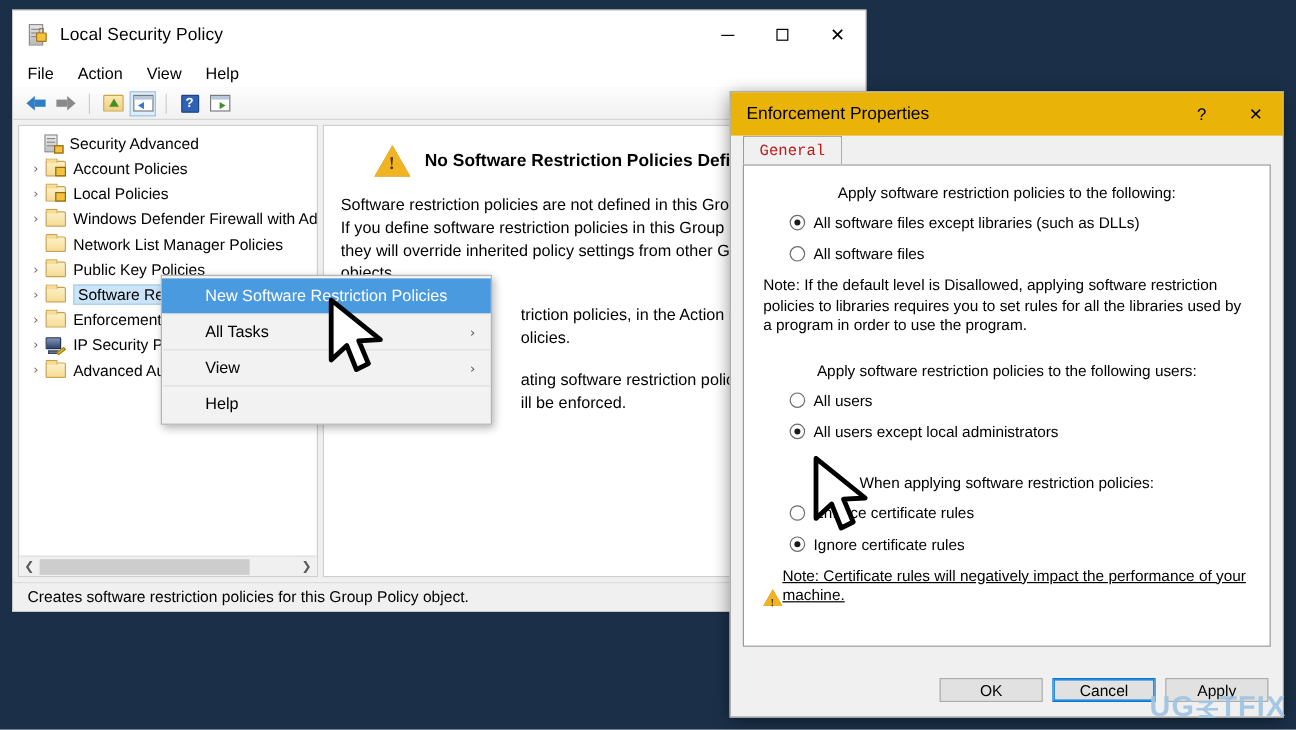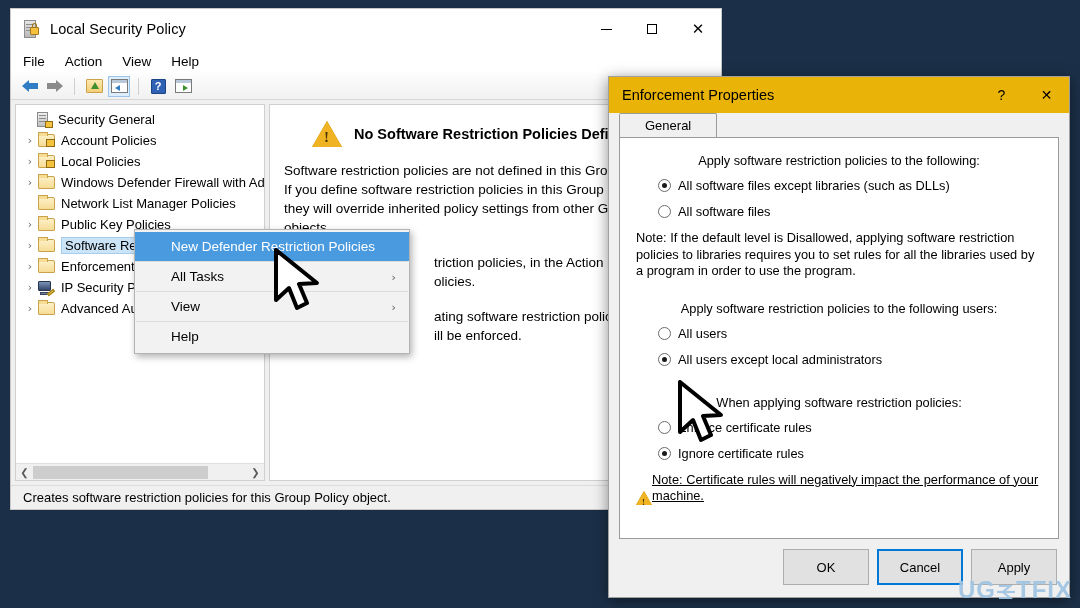--- a/index.html
+++ b/index.html
@@ -328,26 +328,27 @@
     display: flex; align-items: center; justify-content: center;
     font-size: 14px; color: #000;
   }
 
   .dlg-tabstrip {
     height: 24px; position: relative;
     margin: 0 10px;
     display: flex; align-items: flex-end;
   }
   .tab {
-    height: 24px; padding: 0 25px;
+    height: 24px; padding: 0 13px;
     background: #f0f0f0;
     border: 1px solid #9a9a9a; border-bottom: none;
-    font-size: 13px; color: #000000;
+    font-size: 13px; color: #b91c1c;
     display: flex; align-items: center;
     border-radius: 2px 2px 0 0;
+    font-family: Liberation Mono, monospace;
   }
   .dlg-panel {
     position: absolute;
     left: 10px; right: 10px; top: 60px; bottom: 58px;
     background: #fff;
     border: 1px solid #9a9a9a;
     padding: 14px 16px;
     font-size: 12.8px; color: #000;
     overflow: hidden;
   }
@@ -371,21 +372,21 @@
   .bottom-note {
     display: flex; gap: 0; align-items: flex-end;
     margin-top: 8px; line-height: 16.5px; text-decoration: underline;
   }
 
   .dlg-buttons {
     position: absolute; right: 12px; bottom: 12px;
     display: flex; gap: 8px;
   }
   .dlg-button {
-    width: 86px; height: 36px;
+    width: 86px; height: 20px;
     background: #e1e1e1; border: 1px solid #adadad;
     font-size: 13px; color: #000;
     display: flex; align-items: center; justify-content: center;
   }
   .dlg-button.default {
     border: 1px solid #0078d7; box-shadow: inset 0 0 0 1px #0078d7;
     background: #e1e1e1;
   }
 
   
@@ -473,21 +474,21 @@
 
         <div class="tree-row">
           <span class="chev blank">›</span>
           <span class="ico-root">
             <span class="b"></span>
               <span class="l" style="top:3px"></span>
               <span class="l" style="top:6px"></span>
               <span class="l" style="top:9px"></span>
               <span class="k"></span>
           </span>
-          <span class="label-bg">Security General</span>
+          <span class="label-bg">Security Advanced</span>
         </div>
 
         <div class="tree-row indent">
           <span class="chev">›</span>
           <span class="folder locked"></span>
           <span class="label-bg">Account Policies</span>
         </div>
 
         <div class="tree-row indent">
           <span class="chev">›</span>
@@ -569,21 +570,21 @@
   </div>
 
   <div class="mmc-status">
     <span>Creates software restriction policies for this Group Policy object.</span>
     <span class="cell2"></span>
   </div>
 </div>
 
 <div class="ctx-menu">
   <div class="ctx-item highlight">
-    <span>New Defender Restriction Policies</span>
+    <span>New Software Restriction Policies</span>
   </div>
   <div class="ctx-sep"></div>
   <div class="ctx-item">
     <span>All Tasks</span>
     <span class="sub">›</span>
   </div>
   <div class="ctx-sep"></div>
   <div class="ctx-item">
     <span>View</span>
     <span class="sub">›</span>

